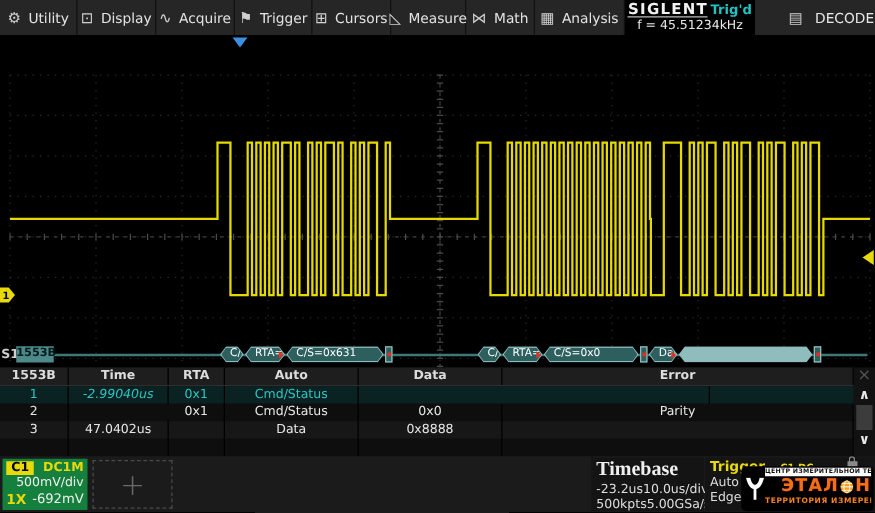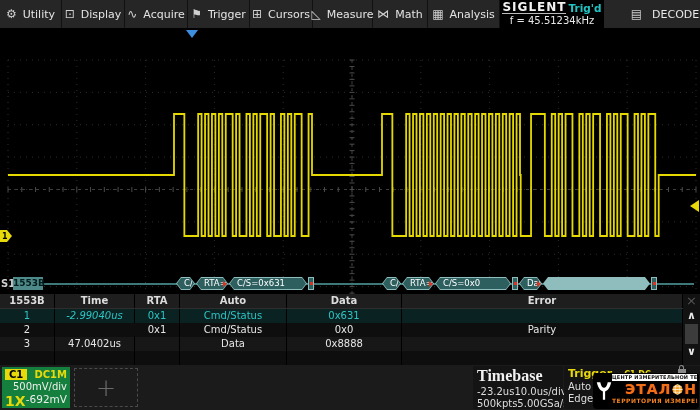--- a/index.html
+++ b/index.html
@@ -52,21 +52,21 @@
   #scroll-up,#scroll-down{color:#e8e8e8;font-size:11px;font-weight:bold;line-height:14px;height:15px;}
   #scroll-thumb{width:13px;height:20px;background:#3c3c3c;margin:0 0 1px 0;}
   
   #bottom-bar{position:absolute;left:0;top:365px;width:700px;height:45px;background:#1b1b1b;}
   #ch1-box{position:absolute;left:2px;top:2px;width:68px;height:41px;background:#15803d;box-sizing:border-box;padding:2px 3px;}
   #ch1-top{display:flex;justify-content:space-between;align-items:center;}
   #ch1-badge{background:#e8d90a;color:#000;font-size:10px;font-weight:bold;padding:0 4px;line-height:11px;}
   #ch1-coupling{color:#e8d90a;font-size:10px;font-weight:bold;}
   #ch1-scale{color:#eee;font-size:10px;text-align:right;margin-top:1px;}
   #ch1-bottom{display:flex;justify-content:space-between;margin-top:1px;}
-  #ch1-probe{color:#e8d90a;font-size:14px;font-weight:bold;}
+  #ch1-probe{color:#e8d90a;font-size:11px;font-weight:bold;}
   #ch1-offset{color:#eee;font-size:10.5px;}
   #add-ch-box{position:absolute;left:74px;top:3px;width:62px;height:37px;border:1px dashed #4a4a4a;
               color:#6a6a6a;font-size:24px;font-weight:200;display:flex;align-items:center;justify-content:center;line-height:0;}
   #tb-box{position:absolute;left:473px;top:1px;width:90px;height:43px;background:#141414;box-sizing:border-box;padding:1px 4px;}
   #tb-title{color:#f0f0f0;font-weight:bold;font-size:16px;font-family:Liberation Serif, serif;}
   .tb-row{display:flex;justify-content:space-between;color:#ddd;font-size:10px;margin-top:1px;}
   #trig-box{position:absolute;left:564px;top:1px;width:136px;height:43px;background:#141414;box-sizing:border-box;padding:1px 4px;}
   #trig-head{display:flex;gap:12px;align-items:baseline;}
   #trig-title{color:#e8d90a;font-weight:bold;font-size:11px;}
   #trig-source{color:#e8d90a;font-weight:bold;font-size:8px;}
@@ -312,21 +312,20 @@
         <div class="td" style="width: 45px;">RTA</div>
         <div class="td" style="width: 107px;">Auto</div>
         <div class="td" style="width: 115px;">Data</div>
         <div class="td" style="width: 281px;">Error</div>
       </div>
       <div class="tr sel">
         <div class="td" style="width: 55px;">1</div>
         <div class="td" style="width: 80px; font-style: italic;">-2.99040us</div>
         <div class="td" style="width: 45px;">0x1</div>
         <div class="td" style="width: 107px;">Cmd/Status</div>
-        <div class="td" style="width: 115px;">0x631</div>
         <div class="td" style="width: 281px;"></div>
       </div>
       <div class="tr even">
         <div class="td" style="width: 55px;">2</div>
         <div class="td" style="width: 80px; margin-top: 13px;">27.0088us</div>
         <div class="td" style="width: 45px;">0x1</div>
         <div class="td" style="width: 107px;">Cmd/Status</div>
         <div class="td" style="width: 115px;">0x0</div>
         <div class="td" style="width: 281px;">Parity</div>
       </div>

